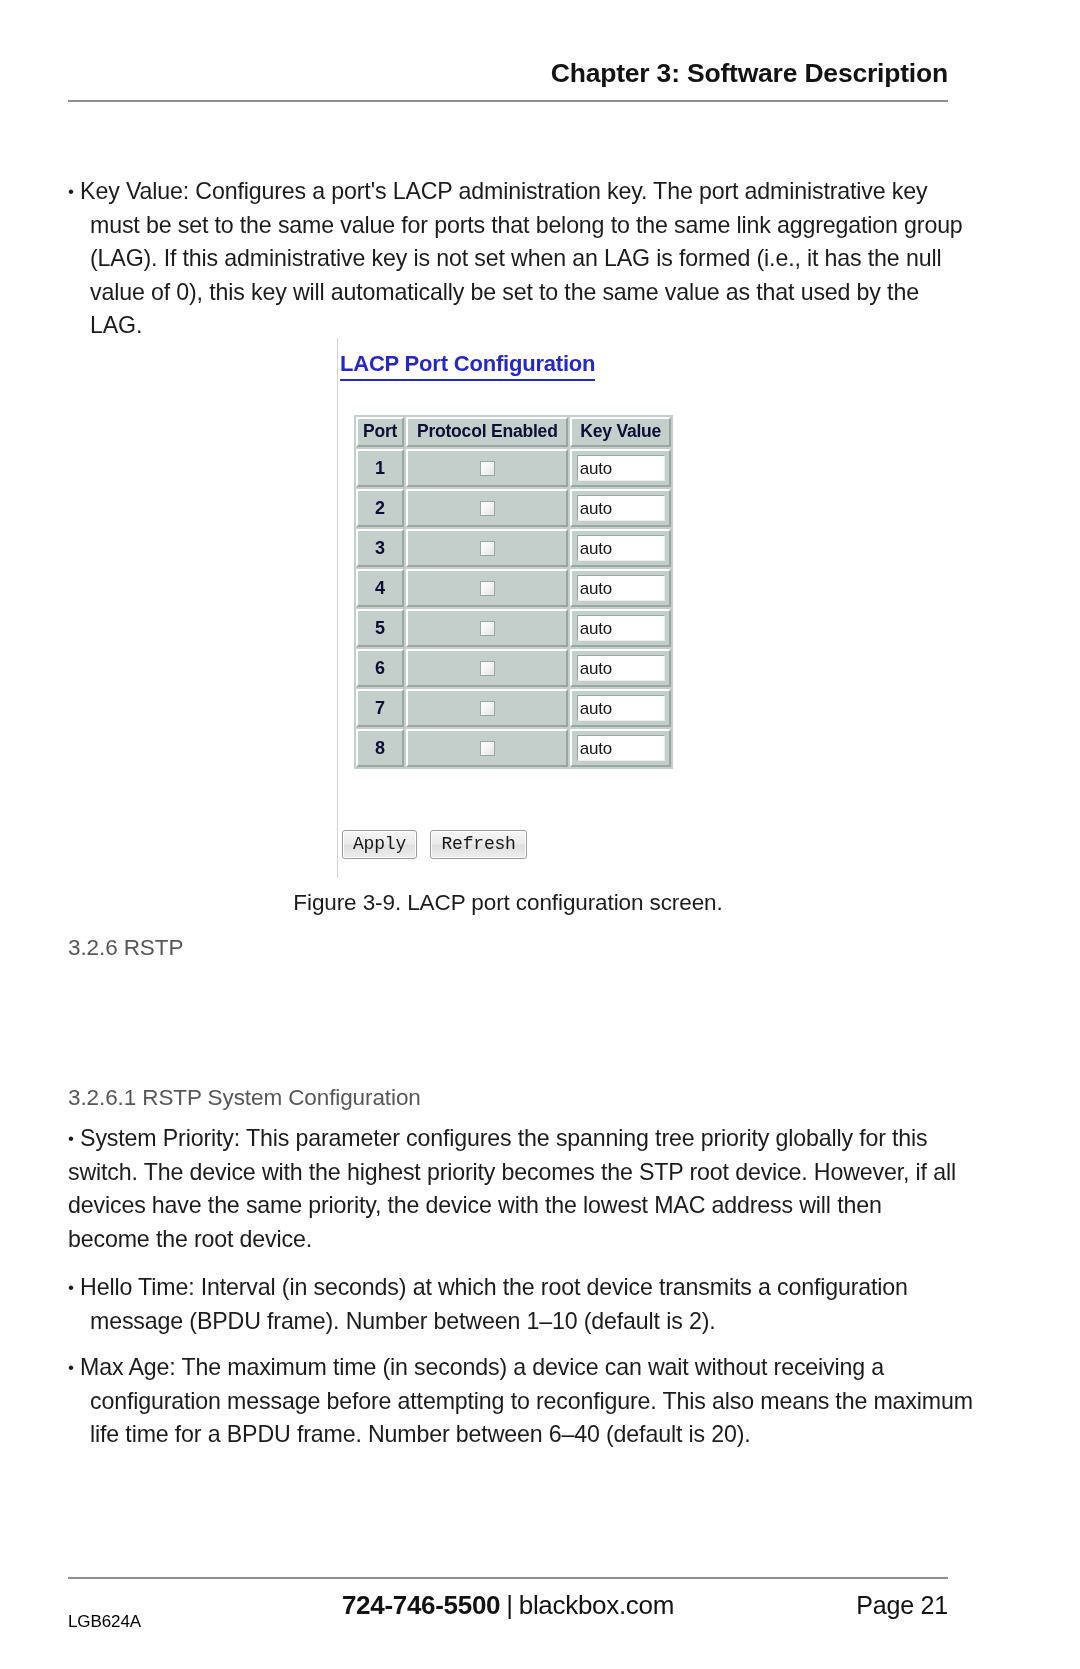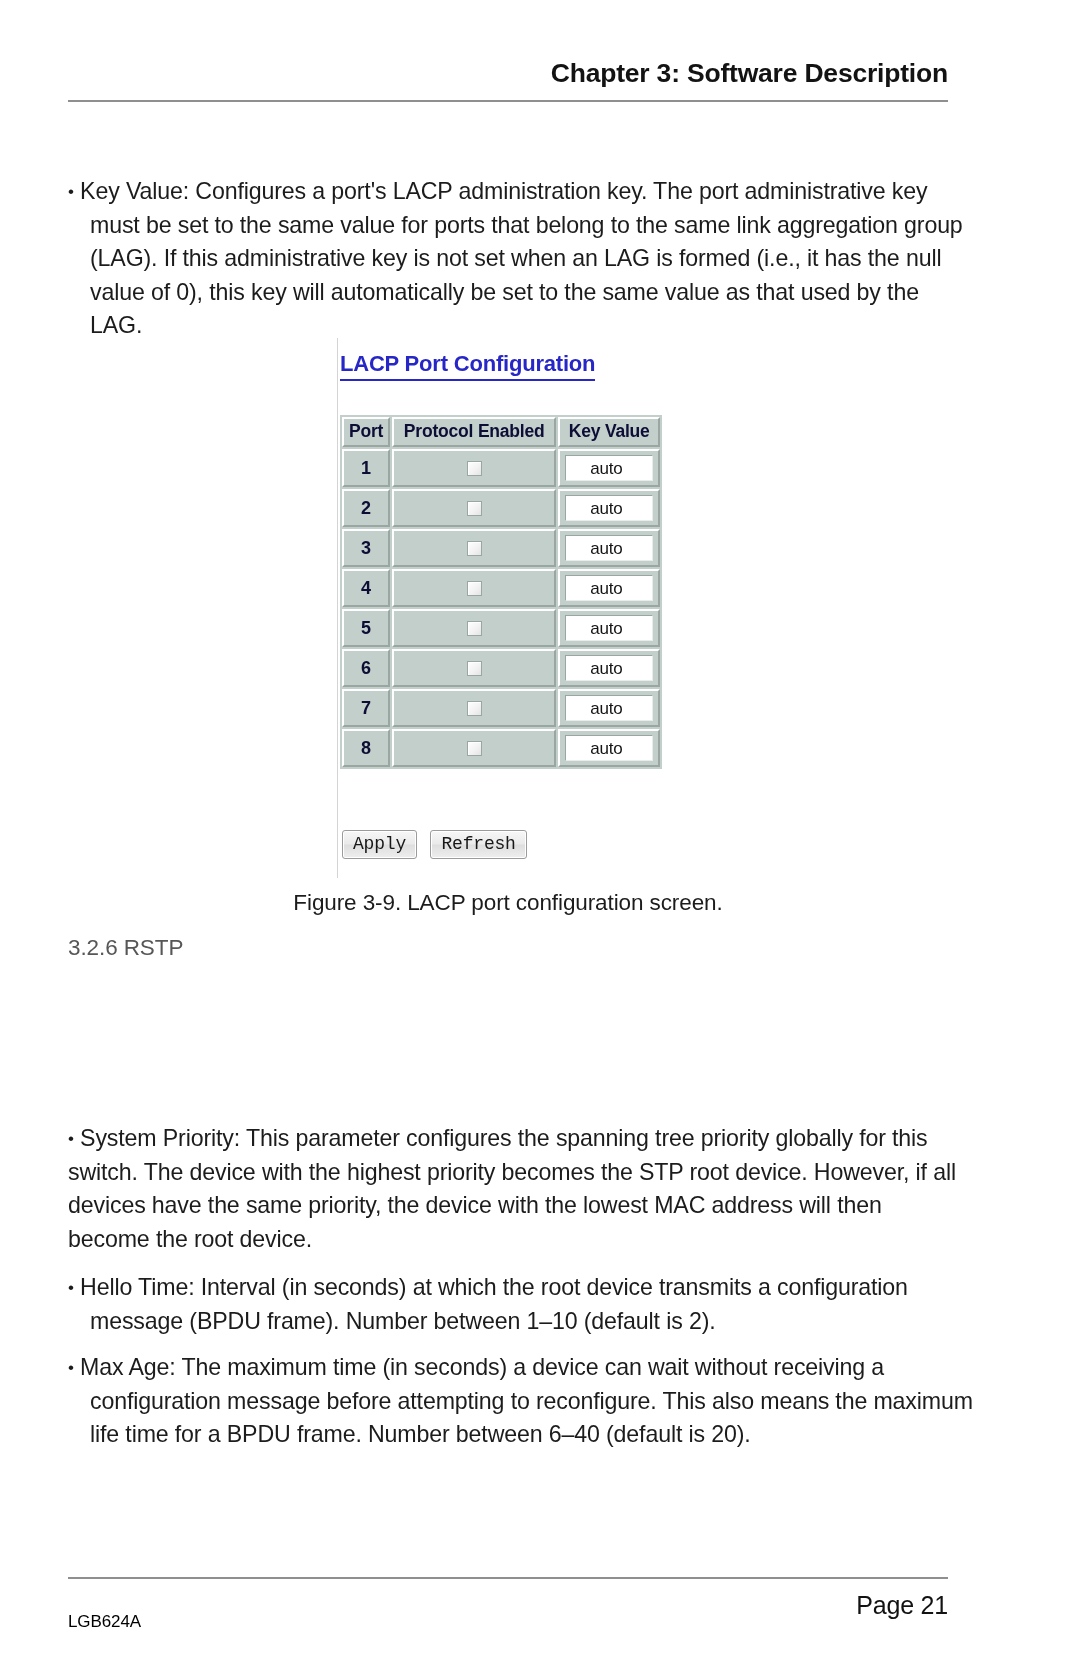--- a/index.html
+++ b/index.html
@@ -118,21 +118,21 @@
     font-weight: bold;
     color: #2727c8;
     letter-spacing: -0.2px;
     border-bottom: 2px solid #2727c8;
     padding-bottom: 2px;
     line-height: 26px;
   }
 
   .lacp-table {
     position: absolute;
-    left: 2px;
+    left: 16px;
     top: 77px;
     border-collapse: separate;
     border-spacing: 2px;
     background: #c3cfcb;
     font-size: 17px;
   }
   .lacp-table th {
     background: #c3cfcb;
     border: 2px solid;
     border-color: #ffffff #9aa6a2 #9aa6a2 #ffffff;
@@ -178,21 +178,21 @@
     width: 88px;
     margin: 0 auto;
     height: 26px;
     line-height: 26px;
     background: #ffffff;
     border: 1px solid;
     border-color: #9aa6a2 #e8ecea #e8ecea #9aa6a2;
     font-size: 17px;
     color: #141414;
     text-align: left;
-    padding-left: 24px;
+    padding-left: 2px;
     box-sizing: border-box;
     letter-spacing: -0.2px;
   }
 
   .ss-buttons {
     position: absolute;
     left: 4px;
     top: 492px;
   }
   .ss-btn {
@@ -339,26 +339,28 @@
     <div class="ss-buttons">
       <span class="ss-btn">Apply</span>
       <span class="ss-btn">Refresh</span>
     </div>
   </div>
 
   <div class="fig-caption">Figure 3-9. LACP port configuration screen.</div>
 
   <div class="sec-heading sec-326">3.2.6 RSTP</div>
 
+  <div class="sec-heading sec-3261">3.2.6.1 RSTP System Configuration</div>
 
   <div class="body-text bullet-flat para-syspri"><span class="bullet-dot">•</span> <span>System Priority: This parameter configures the spanning tree priority globally for this switch. The device with the highest priority becomes the STP root device. However, if all devices have the same priority, the device with the lowest MAC address will then become the root device.</span></div>
 
   <div class="body-text bullet-hang para-hello"><span class="bullet-dot">•</span> <span>Hello Time: Interval (in seconds) at which the root device transmits a configuration message (BPDU frame). Number between 1–10 (default is 2).</span></div>
 
   <div class="body-text bullet-hang para-maxage"><span class="bullet-dot">•</span> <span>Max Age: The maximum time (in seconds) a device can wait without receiving a configuration message before attempting to reconfigure. This also means the maximum life time for a BPDU frame. Number between 6–40 (default is 20).</span></div>
 
   <div class="footer-rule"></div>
   <div class="footer">
     <span class="f-model">LGB624A</span>
+    <span class="f-center"><span class="f-phone">724-746-5500</span><span class="f-sep">|</span><span class="f-site">blackbox.com</span></span>
     <span class="f-page">Page 21</span>
   </div>
 
 </div>
 
 </body></html>

